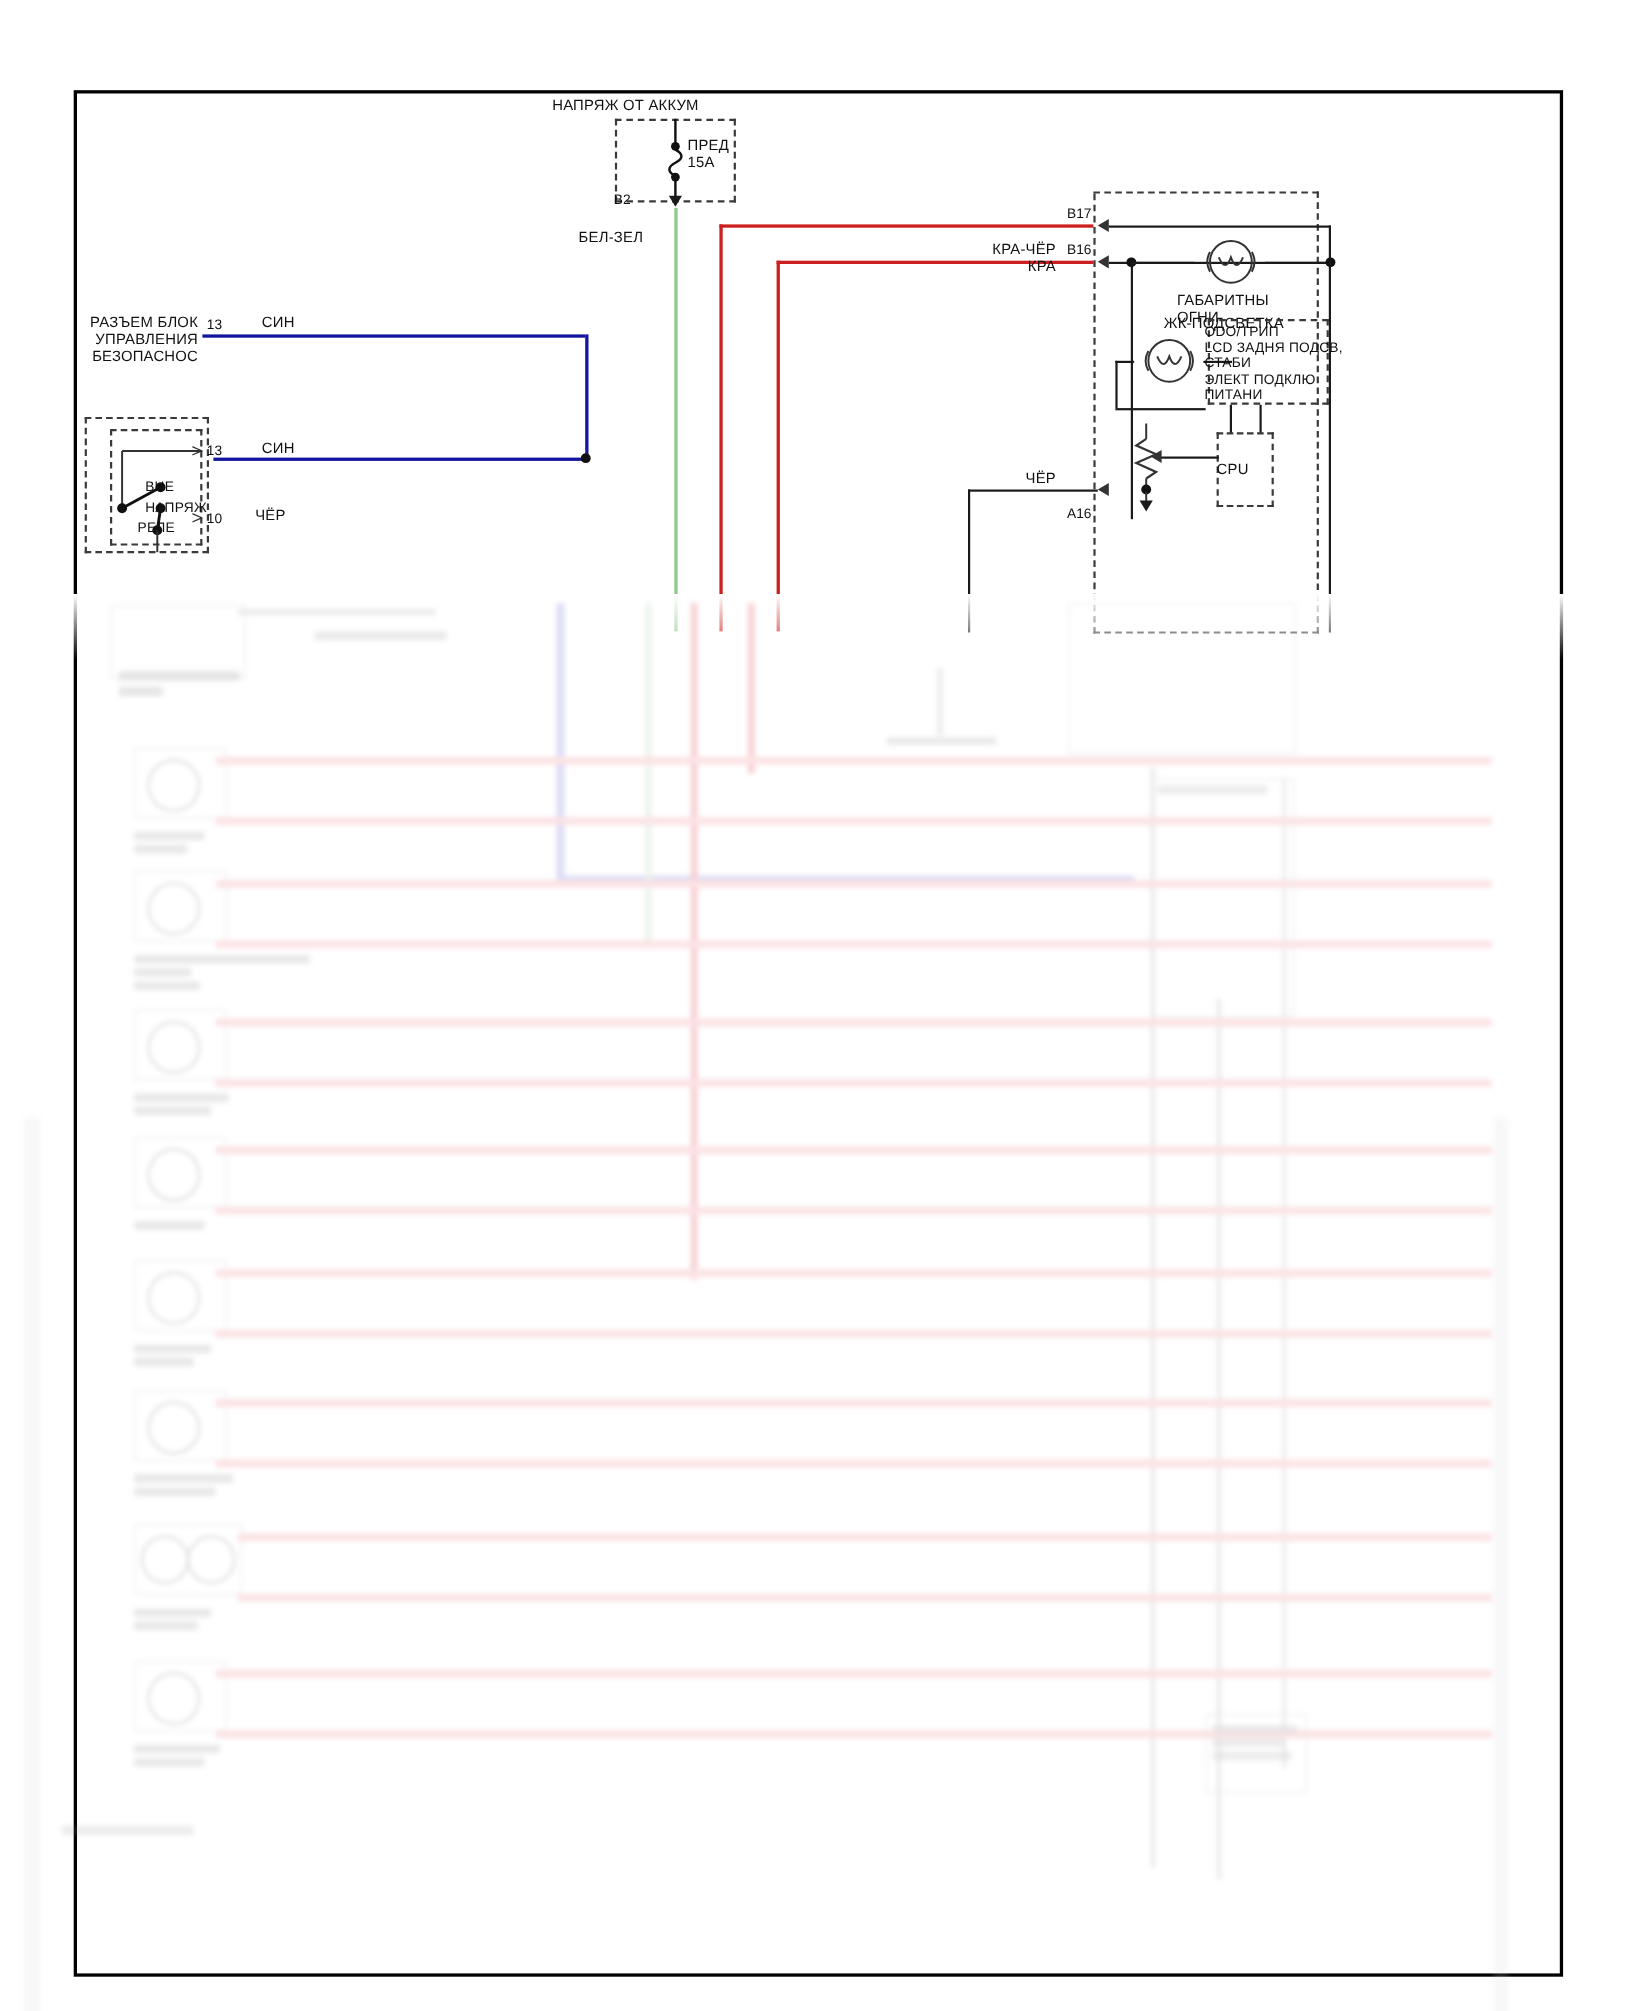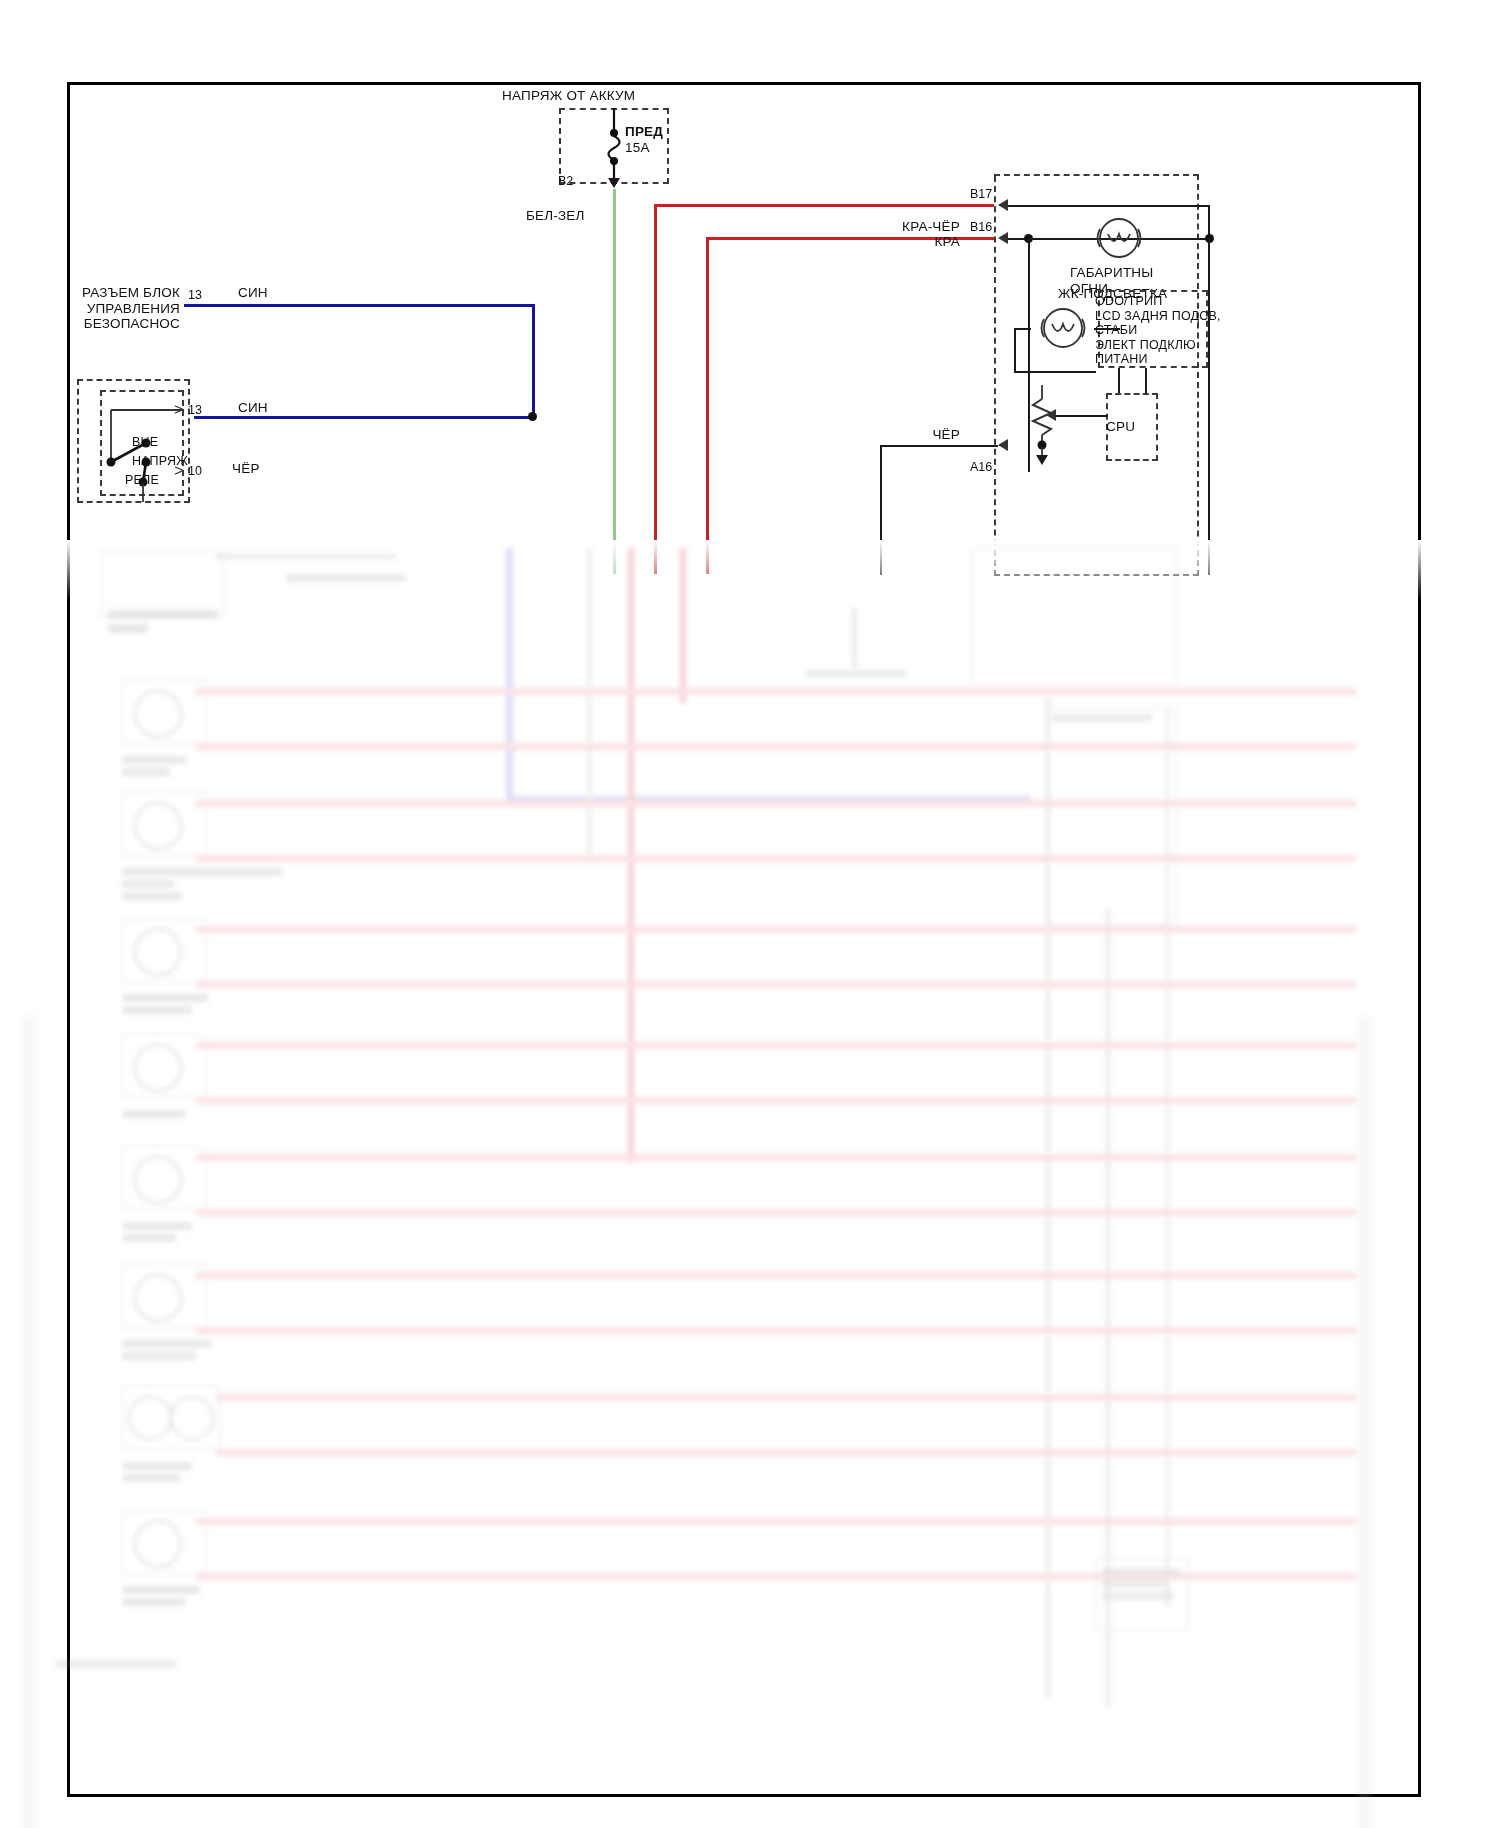--- a/index.html
+++ b/index.html
@@ -77,21 +77,21 @@
 
   <svg style="left:489px;top:23px;width:120px;height:92px;">
     <line x1="55" y1="0" x2="55" y2="23" stroke="#111" stroke-width="2.2"></line>
     <circle cx="55" cy="25" r="4" fill="#111"></circle>
     <path d="M55,28 q11,6 0,12 q-11,6 0,12" fill="none" stroke="#111" stroke-width="2.2"></path>
     <circle cx="55" cy="53" r="4" fill="#111"></circle>
     <line x1="55" y1="55" x2="55" y2="73" stroke="#111" stroke-width="2.2"></line>
   </svg>
   <div class="arrD" style="left:538px;top:93px;"></div>
 
-  <div class="lbl" style="left:555px;top:39px;font-weight:bold;">ПРЕД</div>
+  <div class="lbl" style="left:555px;top:39px;">ПРЕД</div>
   <div class="lbl" style="left:555px;top:55px;">15A</div>
 
 
   <div class="pin" style="left:488px;top:89px;">B2</div>
   <div class="lbl" style="left:456px;top:123px;">БЕЛ-ЗЕЛ</div>
 
   <div class="wire v green" style="left:543px;top:104px;height:385px;"></div>
 
   <div class="wire h red" style="left:584px;top:119px;width:340px;"></div>
   <div class="wire v red" style="left:584px;top:119px;height:370px;"></div>

